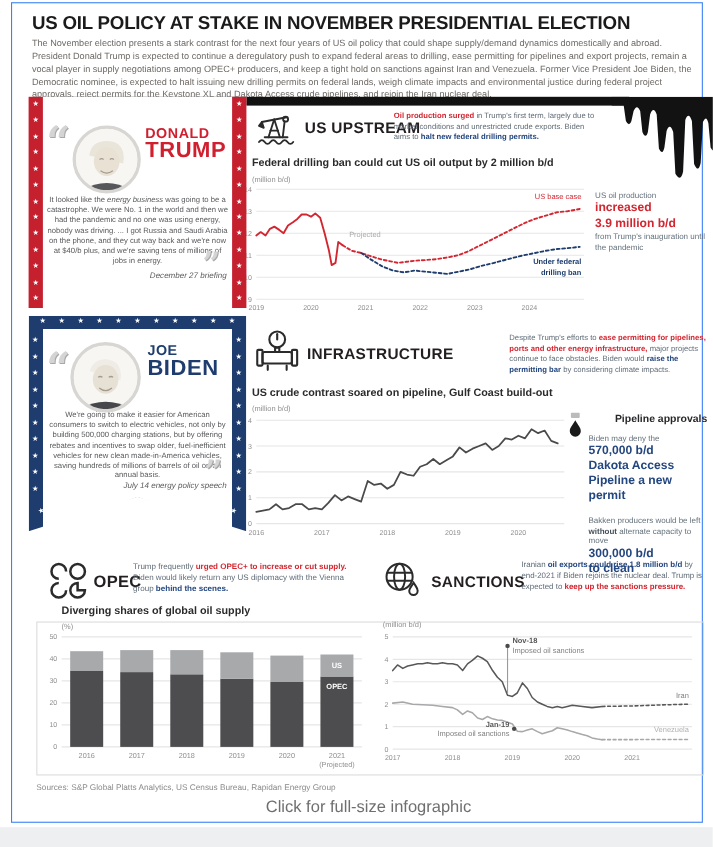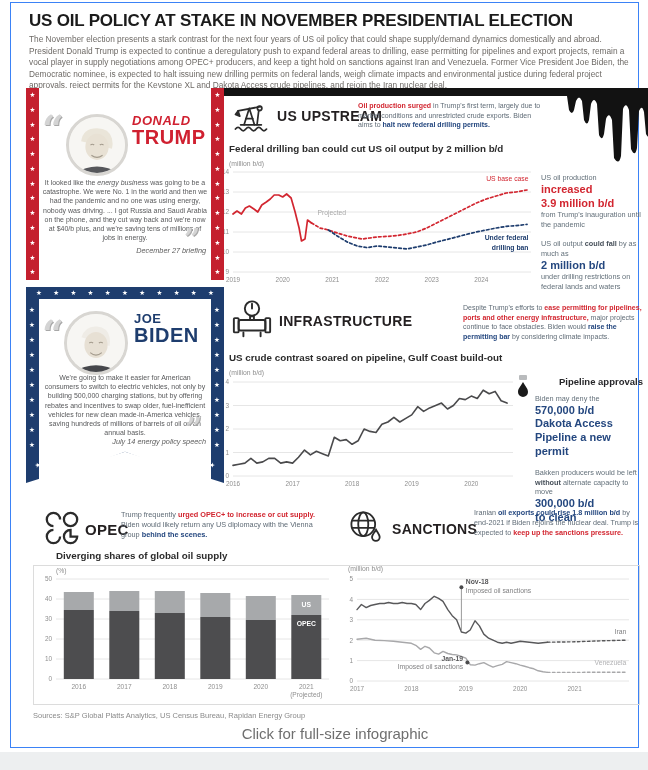--- a/index.html
+++ b/index.html
@@ -104,21 +104,21 @@
     <div class="photo" style="left:40px;top:26px;width:56px;height:56px;">
       <svg width="56" height="56" viewBox="0 0 60 60">
         <circle cx="30" cy="30" r="30" fill="#f7f6f3"></circle>
         <path d="M13,26 q2,-14 17,-14 q13,0 16,11 q1.5,6 0,11" fill="#eae5d9"></path>
         <ellipse cx="30" cy="32" rx="12.5" ry="14" fill="#e8e1d4"></ellipse>
         <path d="M23,30 q2,-1.5 4,0 M33,30 q2,-1.5 4,0" stroke="#a39b8d" stroke-width="1.2" fill="none"></path>
         <path d="M24,41 q6,4.5 12,0" stroke="#a39b8d" stroke-width="1.2" fill="none"></path>
         <path d="M6,60 Q30,46 54,60 L54,62 L6,62 Z" fill="#56575b"></path>
       </svg>
     </div>
-    <div class="cand-first t-red" style="left:106px;top:25px;font-style:italic;">DONALD</div>
+    <div class="cand-first t-red" style="left:106px;top:25px;">DONALD</div>
     <div class="cand-last t-red" style="left:106px;top:38px;">TRUMP</div>
     <div class="quote-text" style="left:16px;top:90px;width:166px;"><span>It looked like the </span><span class="rt-italic">energy business</span><span> was going to be a catastrophe. We were No. 1 in the world and then we had the pandemic and no one was using energy, nobody was driving. ... I got Russia and Saudi Arabia on the phone, and they cut way back and we're now at $40/b plus, and we're saving tens of millions of jobs in energy.</span></div>
     <div class="quote-mark" style="left:158px;top:138px;font-size:28px;">”</div>
     <div class="quote-attr" style="left:60px;top:158px;width:120px;">December 27 briefing</div>
   </div>
 
   <div class="banner banner-biden">
     <div class="bb-shell"></div>
     <div class="bb-inner"></div>
     <div class="bb-stars-top">
@@ -228,21 +228,20 @@
       <path d="M24.0,48.0L28.0,45.0L32.4,48.0L36.4,42.0L40.4,40.0L44.9,43.0L48.8,46.0L52.8,39.0L57.3,36.0L61.3,33.0L65.2,29.0L69.7,29.0L73.7,31.0L77.6,28.0L82.1,32.0L86.1,46.0L90.1,62.0L92.5,75.0L96.0,73.0L98.5,54.0L102.5,57.0" fill="none" stroke="#d22630" stroke-width="1.7" stroke-linejoin="round" stroke-linecap="round"></path>
       <path d="M102.5,57.0L110.9,62.0L119.4,64.0L128.3,67.0L138.2,70.0L148.2,72.0L153.1,73.0L160.6,72.0L168.0,71.0L178.0,70.4L187.9,69.6L197.8,68.0L207.8,66.0L217.7,62.0L227.6,57.0L237.6,52.0L247.5,47.0L257.4,42.0L267.4,37.0L277.3,33.0L287.2,30.0L297.2,27.0L307.1,26.0L318.0,24.0" fill="none" stroke="#d22630" stroke-width="1.7" stroke-linejoin="round" stroke-linecap="round" stroke-dasharray="2.6,2.4"></path>
       <path d="M119.4,64.0L128.3,70.0L138.2,76.0L148.2,80.0L158.1,81.6L168.0,80.0L178.0,81.0L187.9,82.0L197.8,83.0L207.8,81.0L217.7,79.0L227.6,76.0L237.6,73.6L247.5,71.0L257.4,68.4L267.4,66.0L277.3,64.0L287.2,62.0L297.2,60.4L307.1,59.6L318.0,58.4" fill="none" stroke="#1e3d6e" stroke-width="1.7" stroke-linejoin="round" stroke-linecap="round" stroke-dasharray="2.6,2.4"></path>
       <text x="319.5" y="15.0" text-anchor="end" font-size="6.8" fill="#d22630" font-weight="normal">US base case</text>
       <text x="108.4" y="49.0" text-anchor="start" font-size="6.8" fill="#a9a9a9" font-weight="normal">Projected</text>
       <text x="319.5" y="74.0" text-anchor="end" font-size="6.8" fill="#1e3d6e" font-weight="bold">Under federal</text>
       <text x="319.5" y="84.0" text-anchor="end" font-size="6.8" fill="#1e3d6e" font-weight="bold">drilling ban</text>
     </svg>
   <div class="sidebar" style="left:530px;top:170px;width:102px;">
     <p><span>US oil production</span><br><span class="rt-red-lg">increased</span><br><span class="rt-red-lg">3.9 million b/d</span><br><span>from Trump's inauguration until the pandemic</span></p>
-    <p><span>US oil output </span><span class="rt-bold">could fall</span><span> by as much as</span><br><span class="rt-navy-lg">2 million b/d</span><br><span>under drilling restrictions on federal lands and waters</span></p>
   </div>
 
   <svg class="chart" style="left:219px;top:296px;" width="44" height="42" viewBox="0 0 46 44">
     <g stroke="#2b2b2b" stroke-width="2" fill="none" stroke-linecap="round" stroke-linejoin="round">
       <circle cx="23" cy="10" r="7.5"></circle>
       <path d="M23,10 L23,5"></path>
       <path d="M21,18 h4 v4 h-4 Z"></path>
       <rect x="9" y="22" width="28" height="11" rx="2"></rect>
       <rect x="4" y="20" width="5" height="15" rx="1"></rect>
       <rect x="37" y="20" width="5" height="15" rx="1"></rect>

